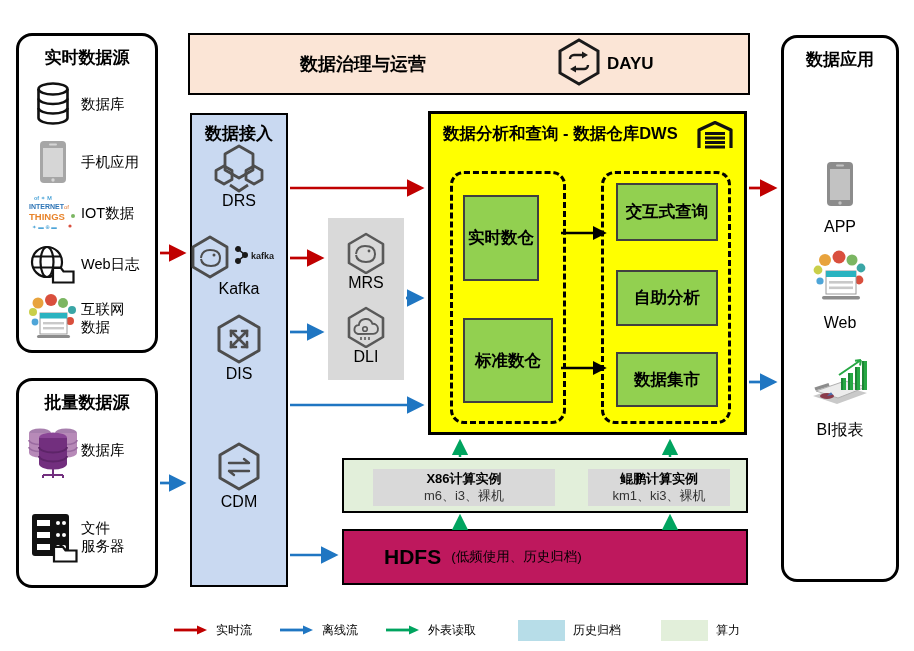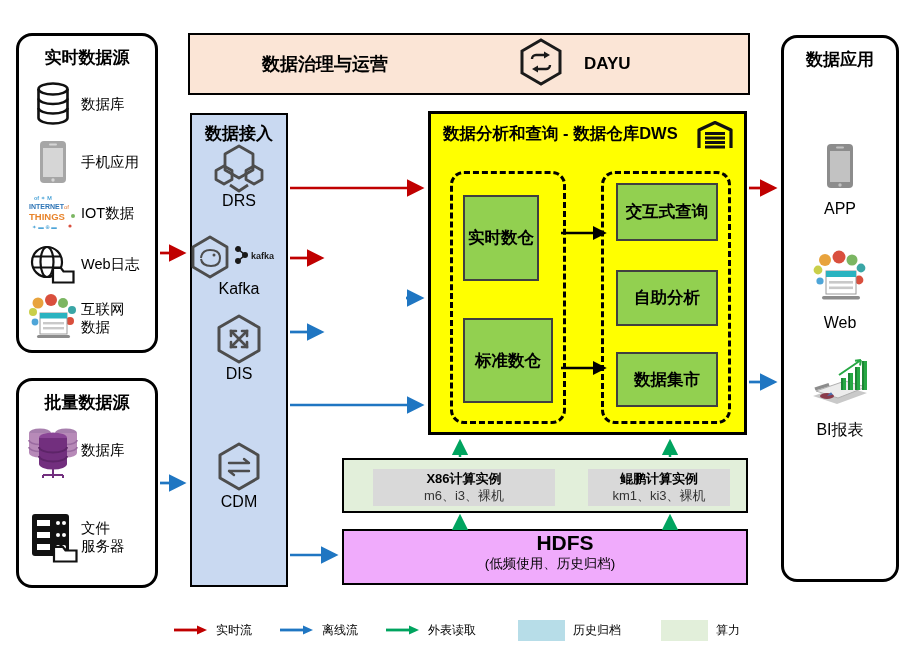--- a/index.html
+++ b/index.html
@@ -6,38 +6,38 @@
   .canvas{position:relative;width:914px;height:651px;background:#fff;overflow:hidden;
           font-family:"Liberation Sans","DejaVu Sans",sans-serif;color:#000;}
   .panel{position:absolute;background:#fff;border:3px solid #000;border-radius:16px;box-sizing:border-box;}
   .ptitle{position:absolute;left:0;right:0;top:10px;text-align:center;font-weight:bold;font-size:17px;}
   .item{position:absolute;left:6px;right:4px;display:flex;align-items:center;}
   .item .ic{width:56px;display:flex;justify-content:center;align-items:center;flex:0 0 56px;}
   .item .lbl{flex:1;text-align:left;font-size:14.5px;white-space:pre-line;line-height:1.25;}
   .vitem{position:absolute;left:0;right:0;display:flex;flex-direction:column;align-items:center;gap:6px;}
   .vitem .lbl{font-size:16px;}
   .banner{position:absolute;left:188px;top:33px;width:562px;height:62px;background:#FBE5D6;
-          border:2.5px solid #000;box-sizing:border-box;display:flex;align-items:center;}
+          border:2.5px solid #000;box-sizing:border-box;display:flex;align-items:center;padding-left:38px;}
   .banner .btitle{font-weight:bold;font-size:18px;margin-left:72px;}
-  .banner .dayu{display:flex;align-items:center;margin-left:130px;gap:20px;}
+  .banner .dayu{display:flex;align-items:center;margin-left:130px;gap:5px;}
   .banner .dayu .dlabel{font-weight:bold;font-size:17px;}
   .access{position:absolute;left:190px;top:113px;width:98px;height:474px;background:#C9D9F1;
           border:2.5px solid #000;box-sizing:border-box;}
   .acc-ic{position:absolute;left:0;right:0;display:flex;justify-content:center;}
   .acc-lb{position:absolute;left:0;right:0;text-align:center;font-weight:normal;font-size:16px;}
   .grayproc{position:absolute;left:328px;top:218px;width:76px;height:162px;background:#D9D9D9;}
   .dws{position:absolute;left:428px;top:111px;width:319px;height:324px;background:#FFFF00;
        border:3px solid #000;box-sizing:border-box;}
   .dws-title{position:absolute;left:12px;top:9px;font-weight:bold;font-size:16.5px;}
   .dashed{position:absolute;border:3px dashed #000;border-radius:14px;box-sizing:border-box;}
   .gbox{position:absolute;background:#92D050;border:2px solid #404040;box-sizing:border-box;
         display:flex;align-items:center;justify-content:center;font-weight:bold;font-size:16.5px;}
   .bar{position:absolute;left:342px;width:406px;box-sizing:border-box;border:2.5px solid #000;}
   .compute{top:458px;height:55px;background:#E2EFDA;}
-  .storage{top:529px;height:56px;background:#f0abfc;display:flex;align-items:center;flex-direction:column;}
+  .storage{top:529px;height:56px;background:#be185d;display:flex;align-items:center;}
   .cbox{position:absolute;top:9px;height:37px;background:#D9D9D9;display:flex;flex-direction:column;
         align-items:center;justify-content:center;line-height:1.25;}
   .cbox .l1{font-weight:bold;font-size:13px;}
   .cbox .l2{font-size:13px;color:#333;}
   .hdfs-t{font-weight:bold;font-size:21px;margin-left:40px;}
   .obs-wrap{display:flex;align-items:center;margin-left:32px;gap:6px;}
   .obs-t{font-weight:bold;font-size:14px;line-height:1.2;white-space:pre-line;}
   .obs-note{font-size:13.5px;margin-left:10px;}
   .legend{position:absolute;top:615px;left:0;width:914px;height:30px;display:flex;align-items:center;}
   .leg-item{display:flex;align-items:center;gap:8px;}
@@ -234,20 +234,39 @@
         <path d="M26 2 L45 13 V36 L26 47 L7 36 V13 Z" fill="none" stroke="#4d4d4d" stroke-width="3" stroke-linejoin="round"></path>
         <g fill="none" stroke="#4d4d4d" stroke-width="2.4" stroke-linecap="round">
           <path d="M16 21 H36 M36 21 l-5-4"></path>
           <path d="M36 29 H16 M16 29 l5 4"></path>
           </g>
         </svg>
     </div>
     <div class="acc-lb" style="top:378px;">CDM</div>
   </div>
 
+  <div class="grayproc">
+    <div class="acc-ic" style="top:14px;">
+      <svg width="46" height="42" viewBox="0 0 46 42">
+        <path d="M23 2 L40 12 V31 L23 41 L6 31 V12 Z" fill="none" stroke="#595959" stroke-width="2.6" stroke-linejoin="round"></path>
+        <path d="M13 22 q1-8 9-8 q10 0 10 8 q0 8-9 8 q-9 0-10-7" fill="none" stroke="#595959" stroke-width="2"></path>
+        <circle cx="26" cy="19" r="1.4" fill="#595959"></circle>
+        </svg>
+    </div>
+    <div class="acc-lb" style="top:56px;">MRS</div>
+    <div class="acc-ic" style="top:88px;">
+      <svg width="46" height="42" viewBox="0 0 46 42">
+        <path d="M23 2 L40 12 V31 L23 41 L6 31 V12 Z" fill="none" stroke="#595959" stroke-width="2.6" stroke-linejoin="round"></path>
+        <path d="M15 28 a4.5 4.5 0 0 1 .8-8.9 a7 7 0 0 1 13.6-1.3 a5 5 0 0 1 1 10.1 z" fill="none" stroke="#595959" stroke-width="1.9"></path>
+        <circle cx="22" cy="23" r="2.3" fill="none" stroke="#595959" stroke-width="1.6"></circle>
+        <path d="M18 31 v3 M22 31 v3 M26 31 v3" stroke="#595959" stroke-width="1.6"></path>
+        </svg>
+    </div>
+    <div class="acc-lb" style="top:130px;">DLI</div>
+  </div>
 
   <div class="dws">
     <div class="dws-title">数据分析和查询 - 数据仓库DWS</div>
     <div style="position:absolute;right:9px;top:5px;">
       <svg width="40" height="31" viewBox="0 0 40 31">
         <path d="M4 29 V11 L20 3.5 L36 11 V29" fill="none" stroke="#111" stroke-width="3.2" stroke-linejoin="round"></path>
         <g stroke="#111" stroke-width="2.8">
             <path d="M10 14.5 h20 M10 19 h20 M10 23.5 h20 M10 28 h20"></path>
           </g>
         </svg>
@@ -272,21 +291,21 @@
     </div>
   </div>
 
   <div class="bar storage">
     <span class="hdfs-t">HDFS</span>
     <span class="obs-note">(低频使用、历史归档)</span>
   </div>
 
   <div class="panel" style="left:781px;top:35px;width:118px;height:547px;">
     <div class="ptitle">数据应用</div>
-    <div class="vitem" style="top:104px;">
+    <div class="vitem" style="top:122px;">
       <span>
         <svg width="32" height="48" viewBox="0 0 32 48">
             <rect x="3" y="2" width="26" height="44" rx="4" fill="#8c8c8c"></rect>
           <rect x="6" y="9" width="20" height="31" fill="#c2c2c2"></rect>
           <rect x="12" y="4.5" width="8" height="2" rx="1" fill="#c2c2c2"></rect>
           <circle cx="16" cy="43" r="1.7" fill="#c2c2c2"></circle>
           </svg>
       </span>
       <span class="lbl">APP</span>
     </div>

